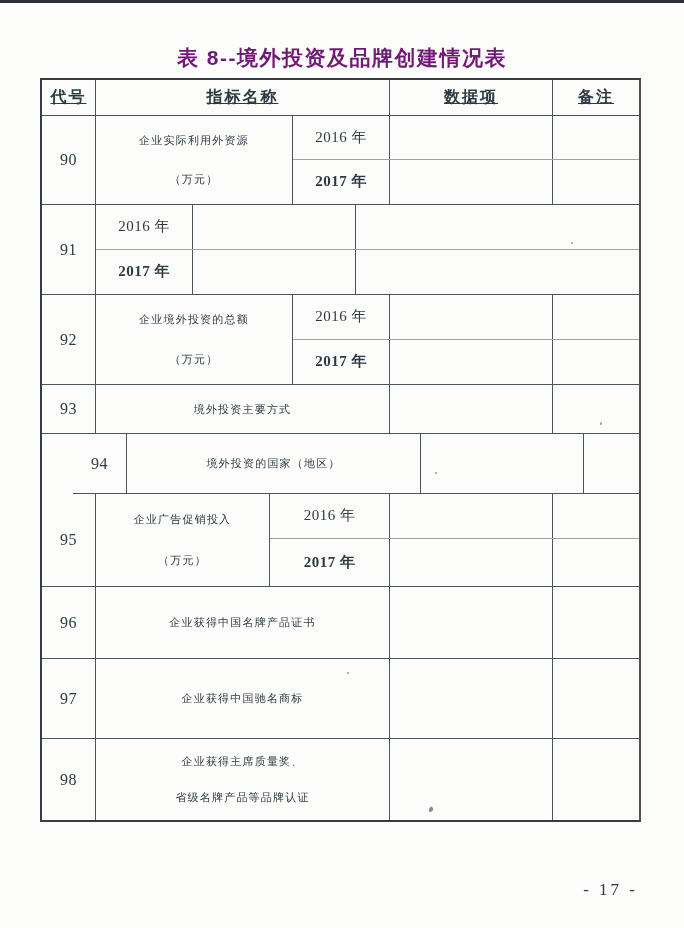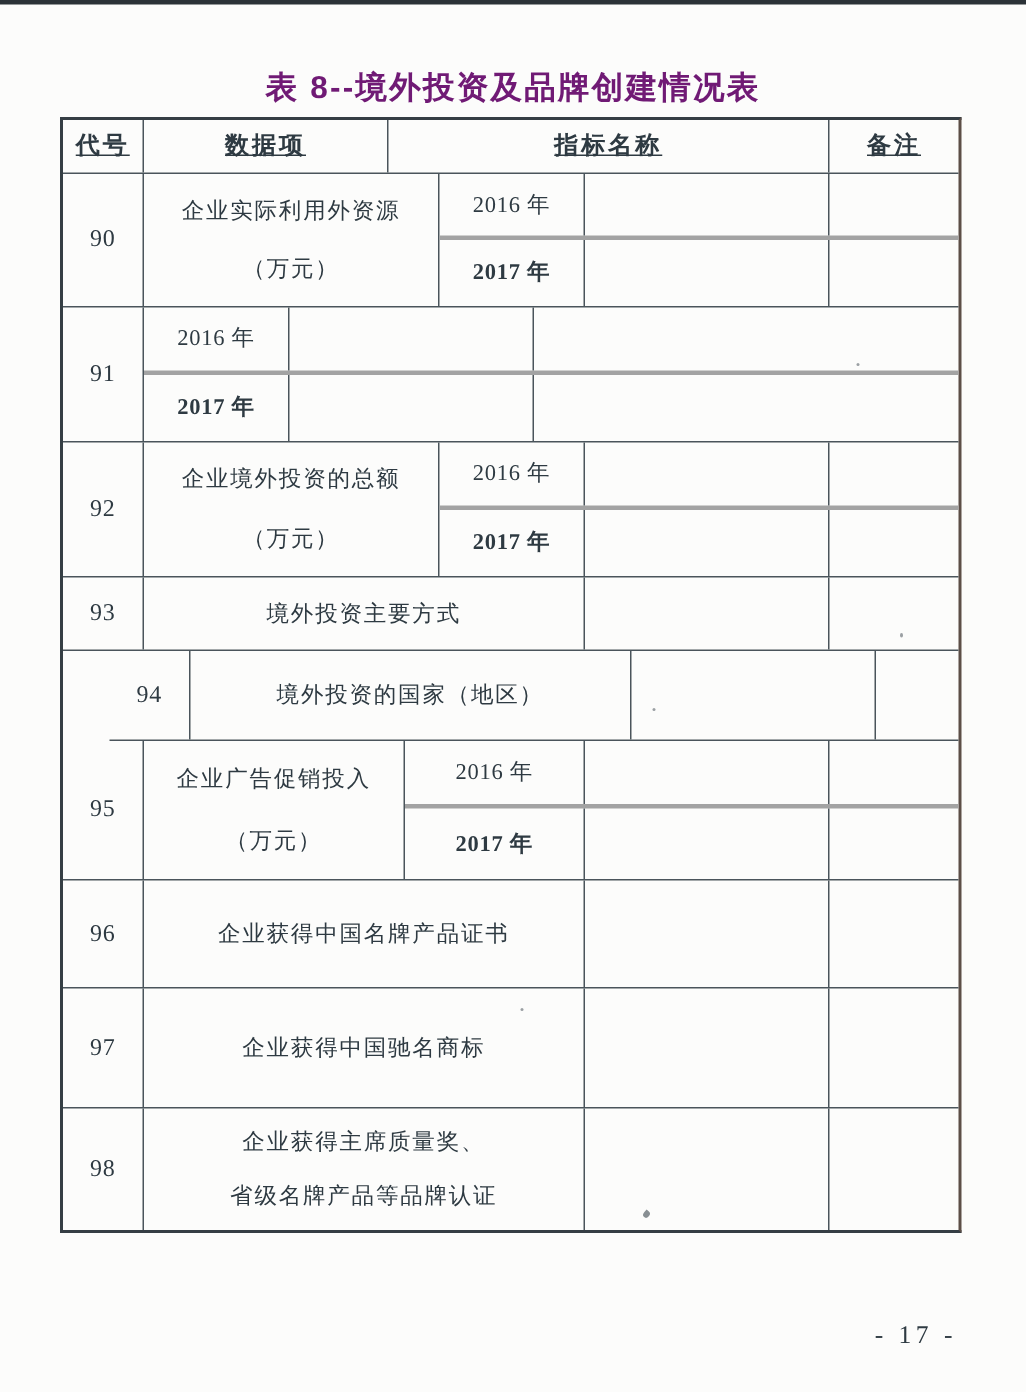--- a/index.html
+++ b/index.html
@@ -21,26 +21,26 @@
   .trow{display:flex; box-sizing:border-box; border-bottom:1px solid #4a545b; align-items:stretch;}
   .trow.last{border-bottom:none;}
   .c{
     box-sizing:border-box; border-right:1px solid #4a545b;
     display:flex; align-items:center; justify-content:center; overflow:hidden;
   }
   .c.note{border-right:none; flex:1;}
   .w-code{width:54px;}
   .w-data{width:163px;}
   .hc{font-weight:bold; font-size:16px; letter-spacing:2px;text-decoration:underline;}
-  .cn{font-size:15px; letter-spacing:1.2px;}
+  .cn{font-size:11px; letter-spacing:1.2px;}
   .num{font-family:"Liberation Serif", serif; font-size:16px; letter-spacing:.5px;}
   .yearnum{font-family:"Liberation Serif", serif; font-size:15px; letter-spacing:.5px;}
   .namecell.two{flex-direction:column; justify-content:space-around; padding:5px 0;}
   .stack{display:flex; flex-direction:column; flex:1;}
-  .subrow{display:flex; box-sizing:border-box; border-bottom:3px solid #a3a3a3; align-items:stretch;}
+  .subrow{display:flex; box-sizing:border-box; border-bottom:1px solid #a3a3a3; align-items:stretch;}
   .subrow.lastsub{border-bottom:none;font-weight:bold;}
   .footer{
     position:absolute; right:46px; bottom:28px;
     font-family:"Liberation Serif", serif; font-size:17px;
     letter-spacing:3px; color:#2e3a42;text-align:center;
   }
   .speck{position:absolute; background:#4a545b; border-radius:50%; opacity:.55;}
   .speck.mark{border-radius:0 60% 60% 60%; transform:rotate(40deg); opacity:.65;}
   .hdr-name{flex:1;}
 </style>
@@ -48,22 +48,22 @@
 <body>
 
 <div class="page">
   <div class="scan-edge"></div>
 
   <div class="title">表 8--境外投资及品牌创建情况表</div>
 
   <div class="tbl">
     <div class="trow thead" style="height:36px">
       <div class="c hc w-code">代号</div>
+      <div class="c hc hdr-name" style="width:294px;flex:none">指标名称</div>
       <div class="c hc w-data">数据项</div>
-      <div class="c hc hdr-name" style="width:294px;flex:none">指标名称</div>
       <div class="c hc note">备注</div>
     </div>
 
   <div class="trow" style="height: 89px;">
         <div class="c num w-code">90</div>
         <div class="c cn namecell two" style="width: 197px;">
           <div class="">企业实际利用外资源</div>
           <div class="">（万元）</div>
         </div>
         <div class="stack">

